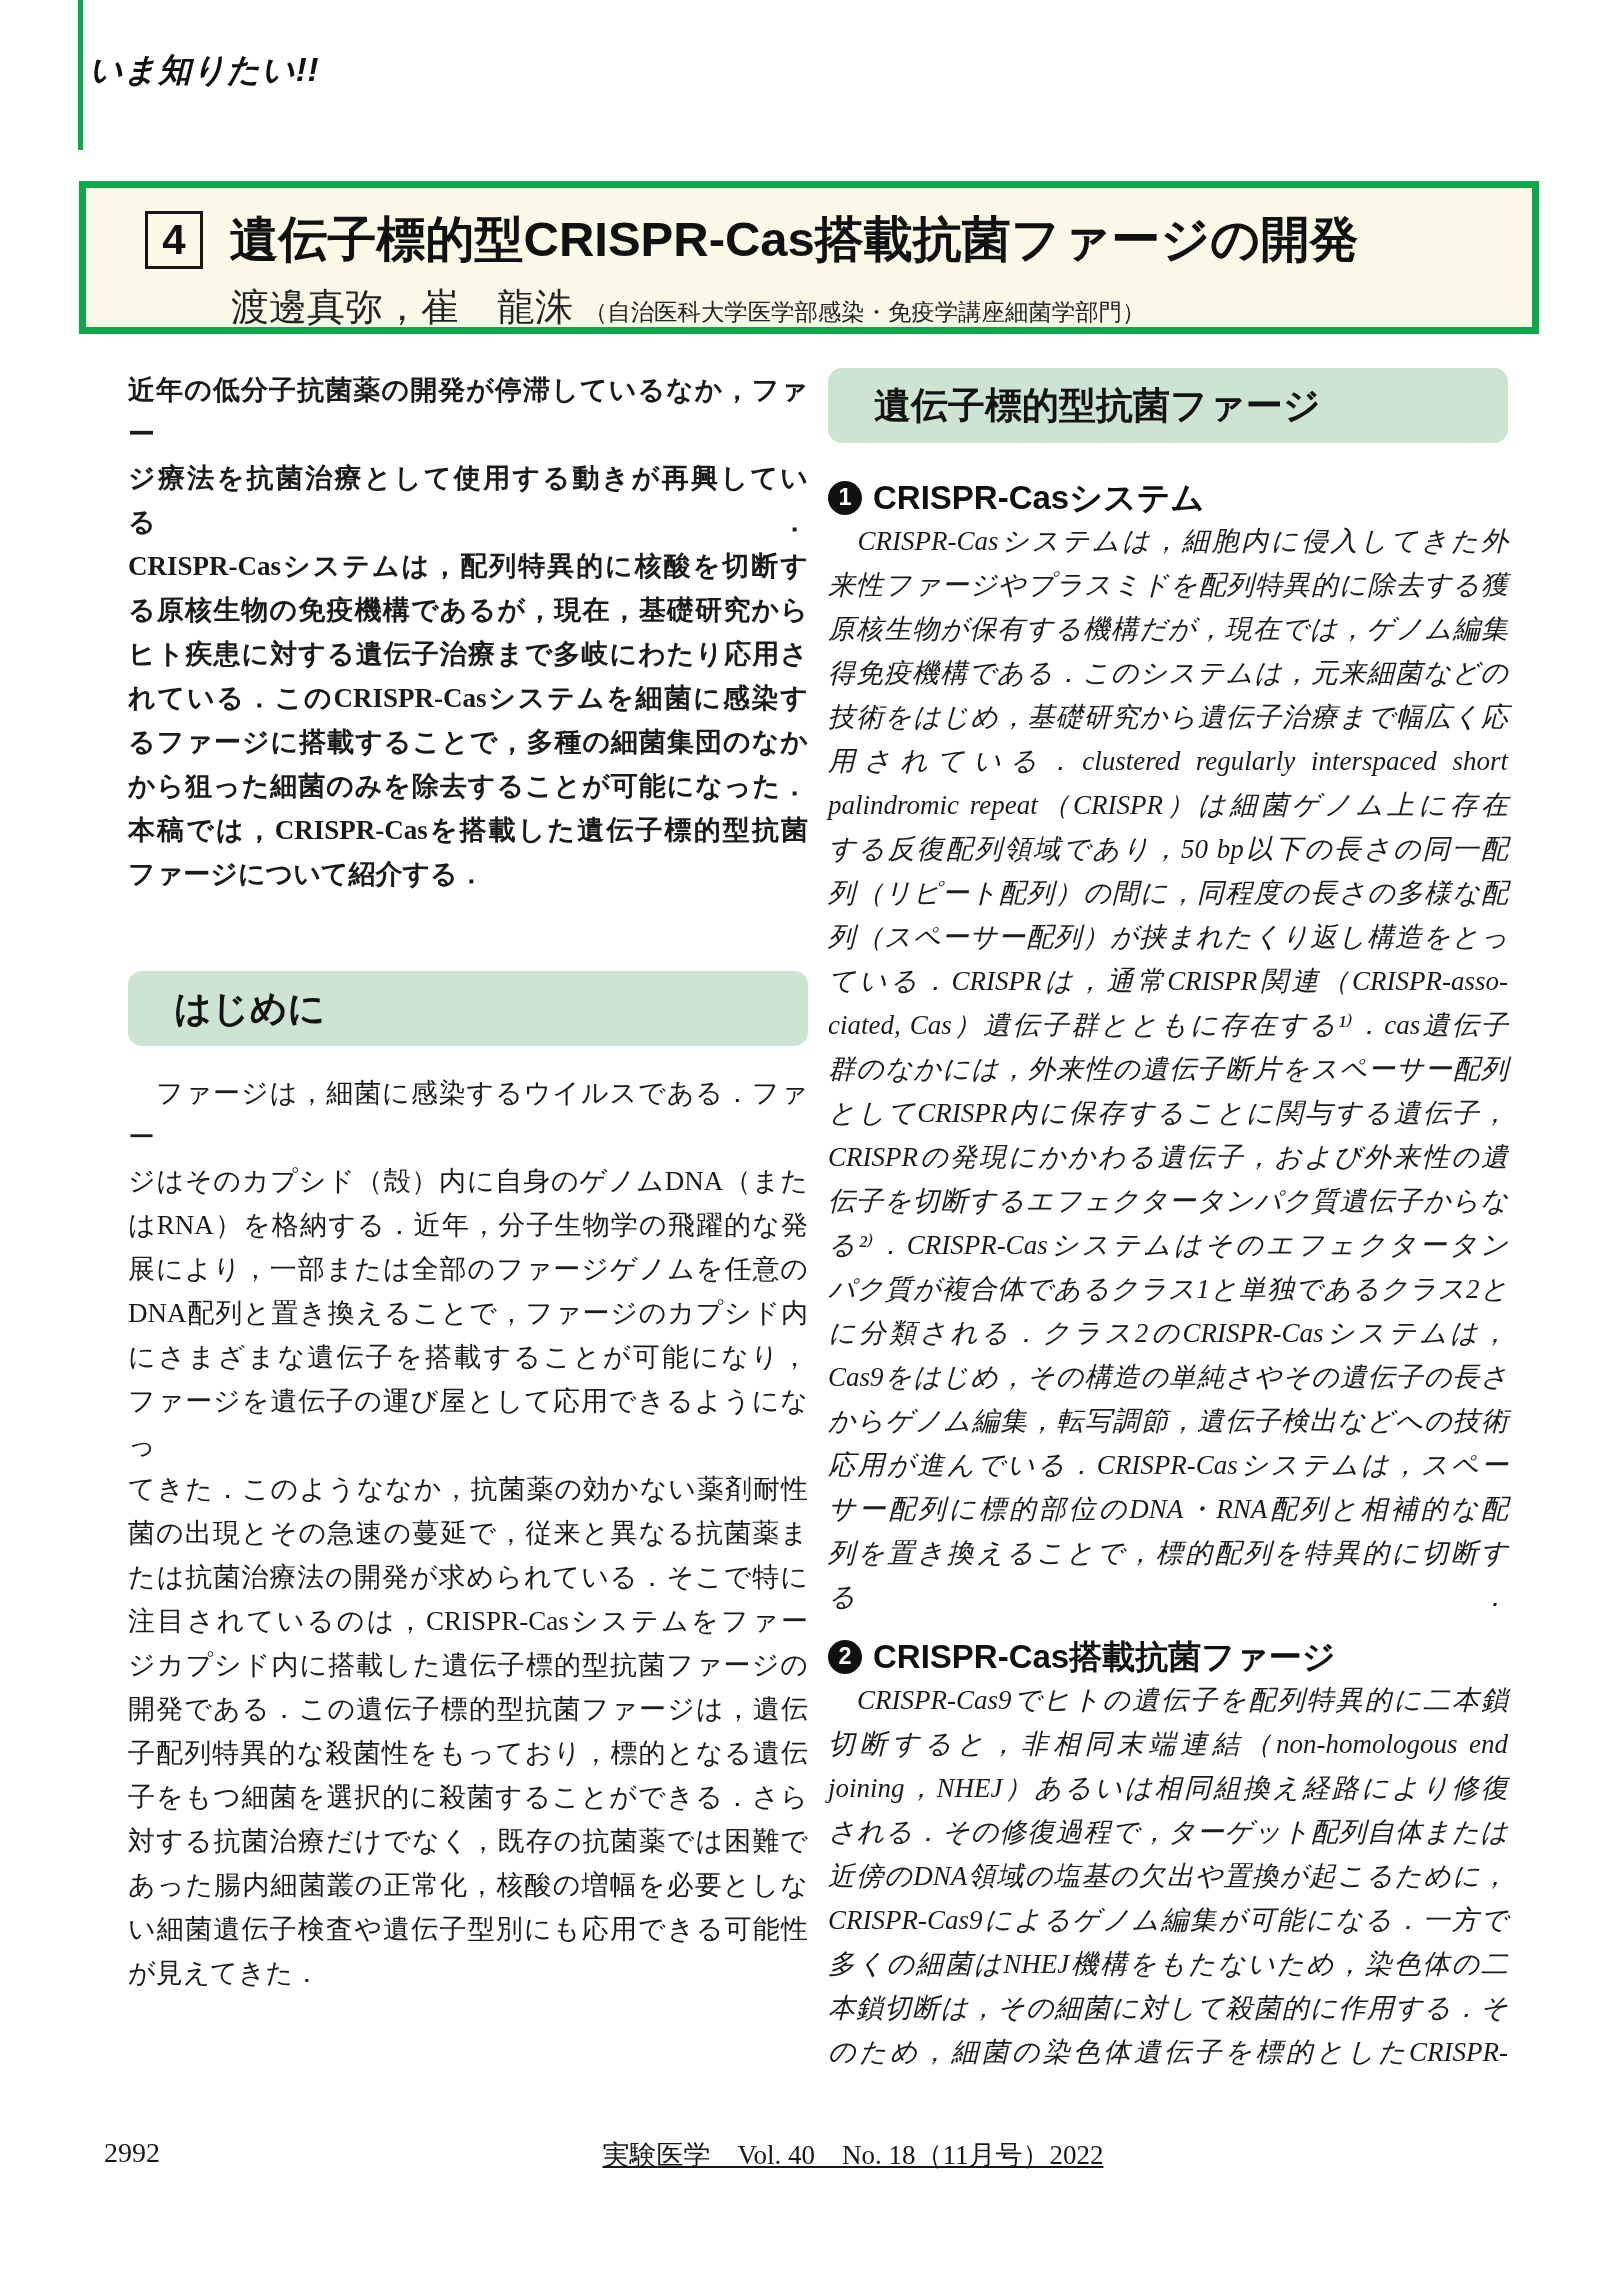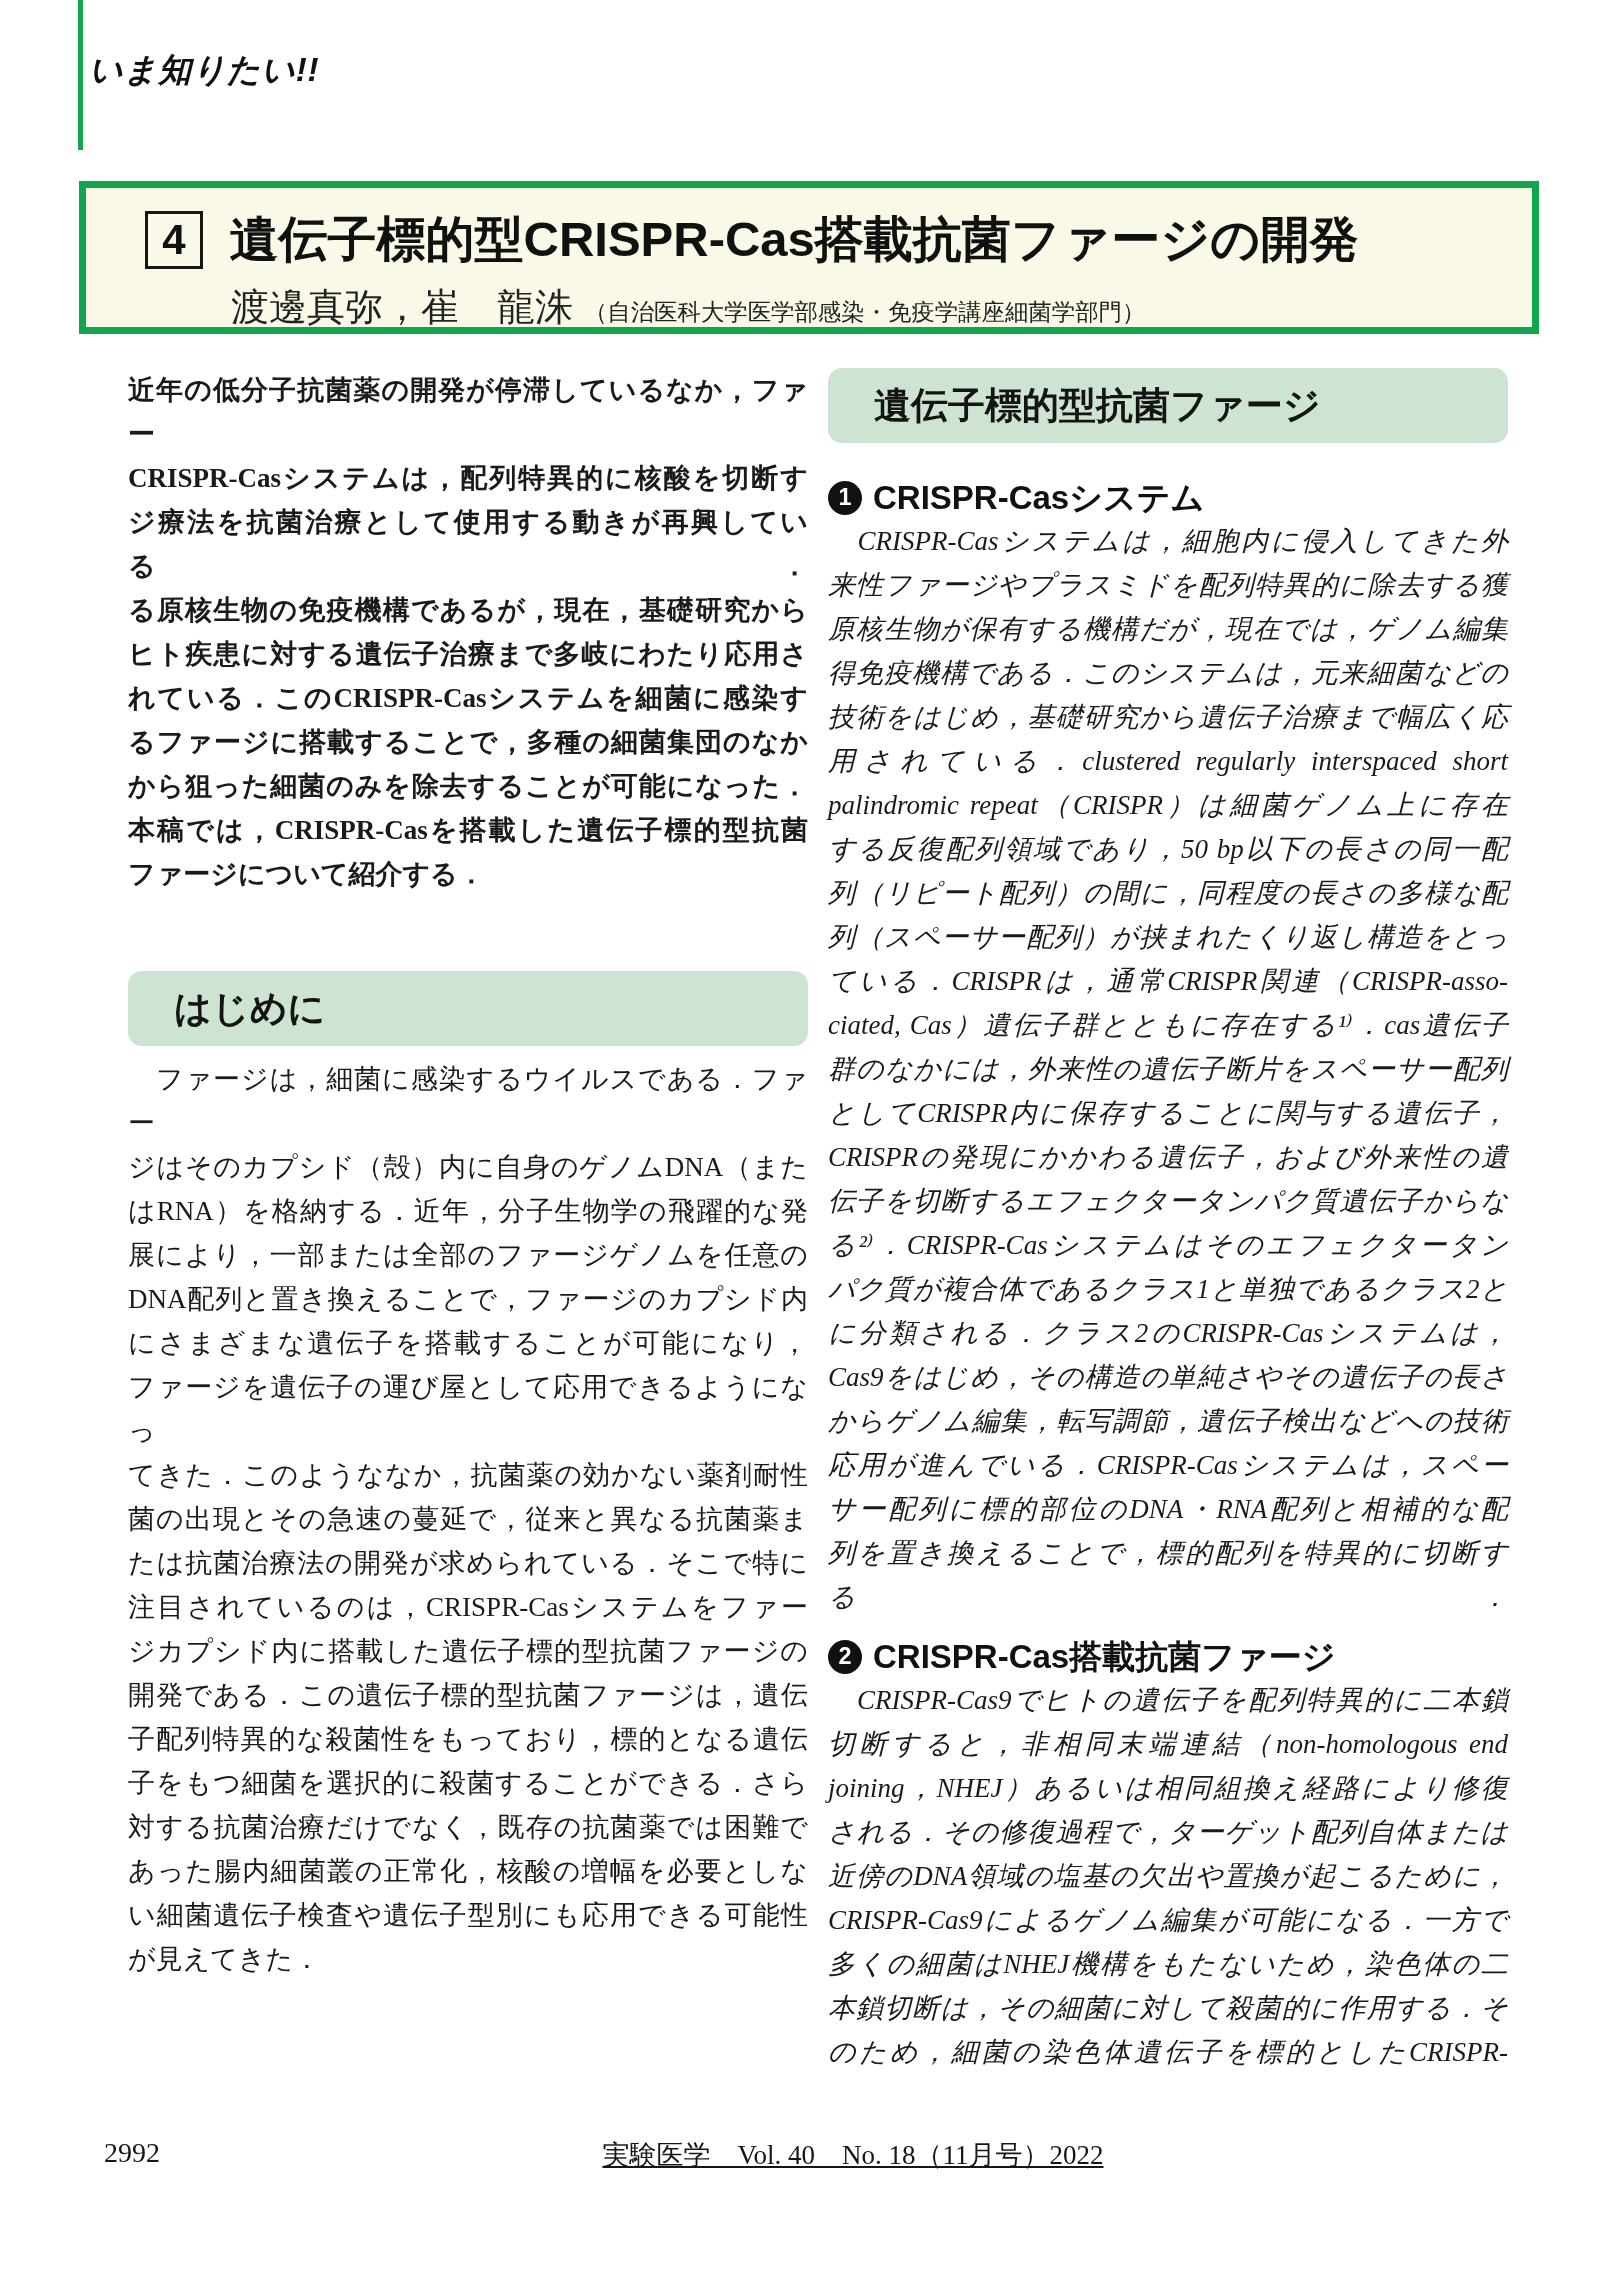--- a/index.html
+++ b/index.html
@@ -46,21 +46,21 @@
   .line.flush{text-align-last:left;}
   .lead{font-weight:bold;}
   .sec-box{
     box-sizing:border-box;height:75px;border-radius:14px;
     background:#cde4d2;display:flex;align-items:center;
     padding-left:46px;
     font-family:"Liberation Sans","DejaVu Sans",sans-serif;
     font-weight:bold;font-size:37px;color:#141414;
   }
   .sec-box.left-gap{margin-top:75px;}
-  .body-par{margin-top:11px;}
+  .body-par{margin-top:25px;}
   .sub-head{
     display:flex;align-items:center;
     font-family:"Liberation Sans","DejaVu Sans",sans-serif;
     font-weight:bold;font-size:33px;color:#111;
     margin-top:34px;line-height:41px;white-space:nowrap;
   }
   .sub-head.second{margin-top:17px;}
   .circ-num{
     width:34px;height:34px;border-radius:50%;background:#111;color:#fff;
     display:flex;align-items:center;justify-content:center;
@@ -89,22 +89,22 @@
       <span class="authors">渡邊真弥，崔　龍洙</span>
       <span class="affiliation">（自治医科大学医学部感染・免疫学講座細菌学部門）</span>
     </div>
   </div>
 
   <div class="columns">
 
     <div class="col">
       <div class="lead">
           <div class="line">近年の低分子抗菌薬の開発が停滞しているなか，ファー</div>
+          <div class="line">ジ療法を抗菌治療として使用する動きが再興している．</div>
           <div class="line">CRISPR-Casシステムは，配列特異的に核酸を切断す</div>
-          <div class="line">ジ療法を抗菌治療として使用する動きが再興している．</div>
           <div class="line">る原核生物の免疫機構であるが，現在，基礎研究から</div>
           <div class="line">ヒト疾患に対する遺伝子治療まで多岐にわたり応用さ</div>
           <div class="line">れている．このCRISPR-Casシステムを細菌に感染す</div>
           <div class="line">るファージに搭載することで，多種の細菌集団のなか</div>
           <div class="line">から狙った細菌のみを除去することが可能になった．</div>
           <div class="line">本稿では，CRISPR-Casを搭載した遺伝子標的型抗菌</div>
           <div class="line flush">ファージについて紹介する．</div>
         </div>
       <div class="sec-box left-gap">
         <span>はじめに</span>

